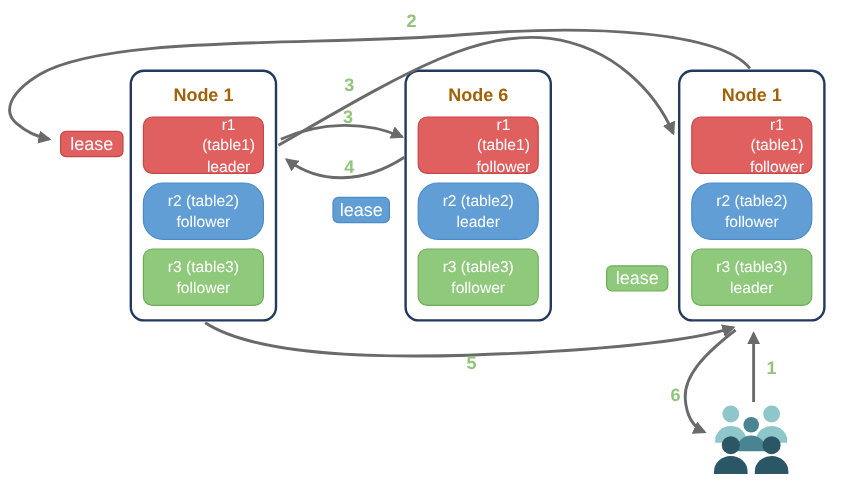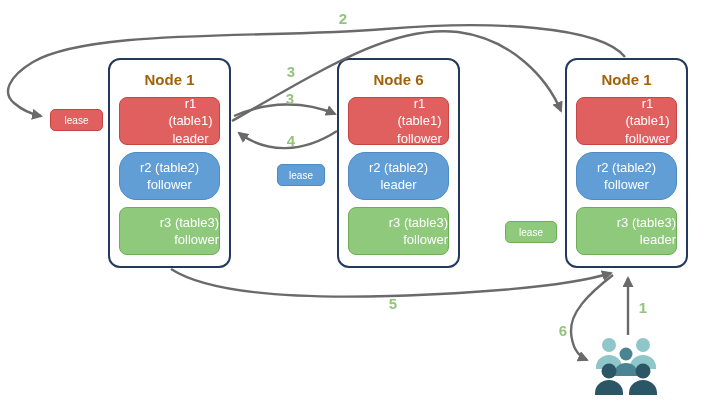--- a/index.html
+++ b/index.html
@@ -16,27 +16,27 @@
   .node-1 { left:108px; } .node-2 { left:337px; } .node-3 { left:565px; }
   .node-title {
     text-align:center; margin-top:11px; font-weight:bold; font-size:15px; color:#a16207;
   }
   .replica {
     position:absolute; left:9px; right:9px; height:48px; border-radius:8px;
     color:#ffffff; font-size:13px; text-align:center;
     display:flex; flex-direction:column; justify-content:center;
     line-height:1.32; box-sizing:border-box;
   }
-  .replica.p1 { top:37px;padding-left:42px; } .replica.p2 { top:92px;border-radius:17px; } .replica.p3 { top:147px;align-items:flex-end; }
+  .replica.p1 { top:37px;padding-left:42px; } .replica.p2 { top:92px;border-radius:17px; } .replica.p3 { top:147px; }
   .fill-red   { background:#e06060; border:1.5px solid #c64545; }
   .fill-blue  { background:#619ed6; border:1.5px solid #4d8bc7; }
   .fill-green { background:#8fc97c; border:1.5px solid #6fae56; }
   
   .lease {
-    position:absolute; height:22px; border-radius:5px; color:#ffffff; font-size:10px;
+    position:absolute; height:22px; border-radius:5px; color:#ffffff; font-size:15px;
     display:flex; align-items:center; justify-content:center;
     box-sizing:border-box; z-index:2;
   }
   .lease-red   { left:50px;  top:109px; width:53px; }
   .lease-blue  { left:277px; top:164px; width:48px; }
   .lease-green { left:505px; top:221px; width:52px; }
   
   .arrows-layer { position:absolute; left:0; top:0; z-index:5; pointer-events:none; }
   .arrow-label {
     position:absolute; transform:translate(-50%,-50%); z-index:6;

